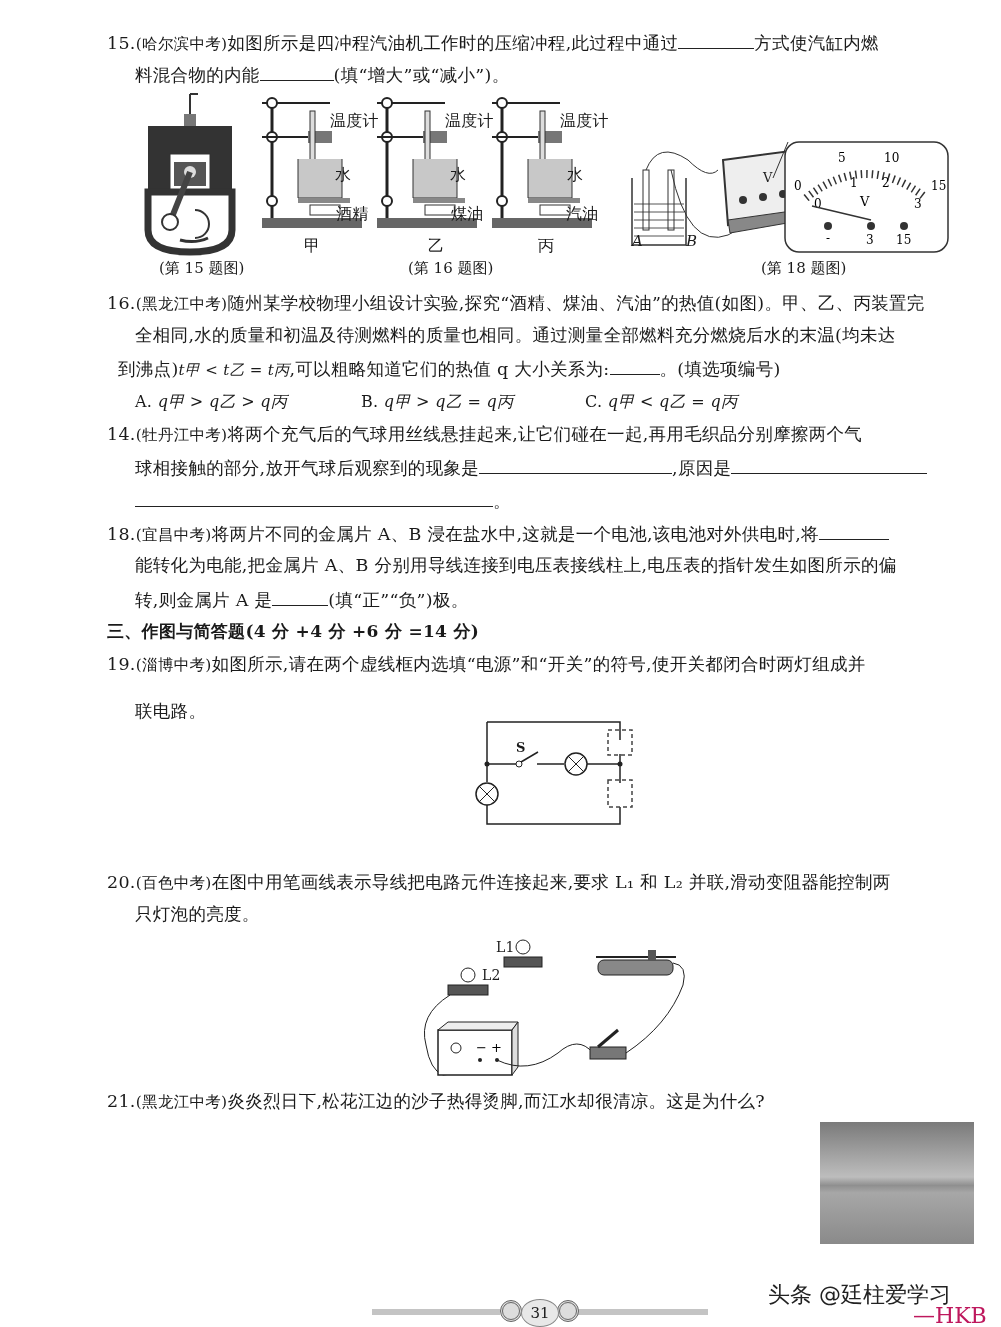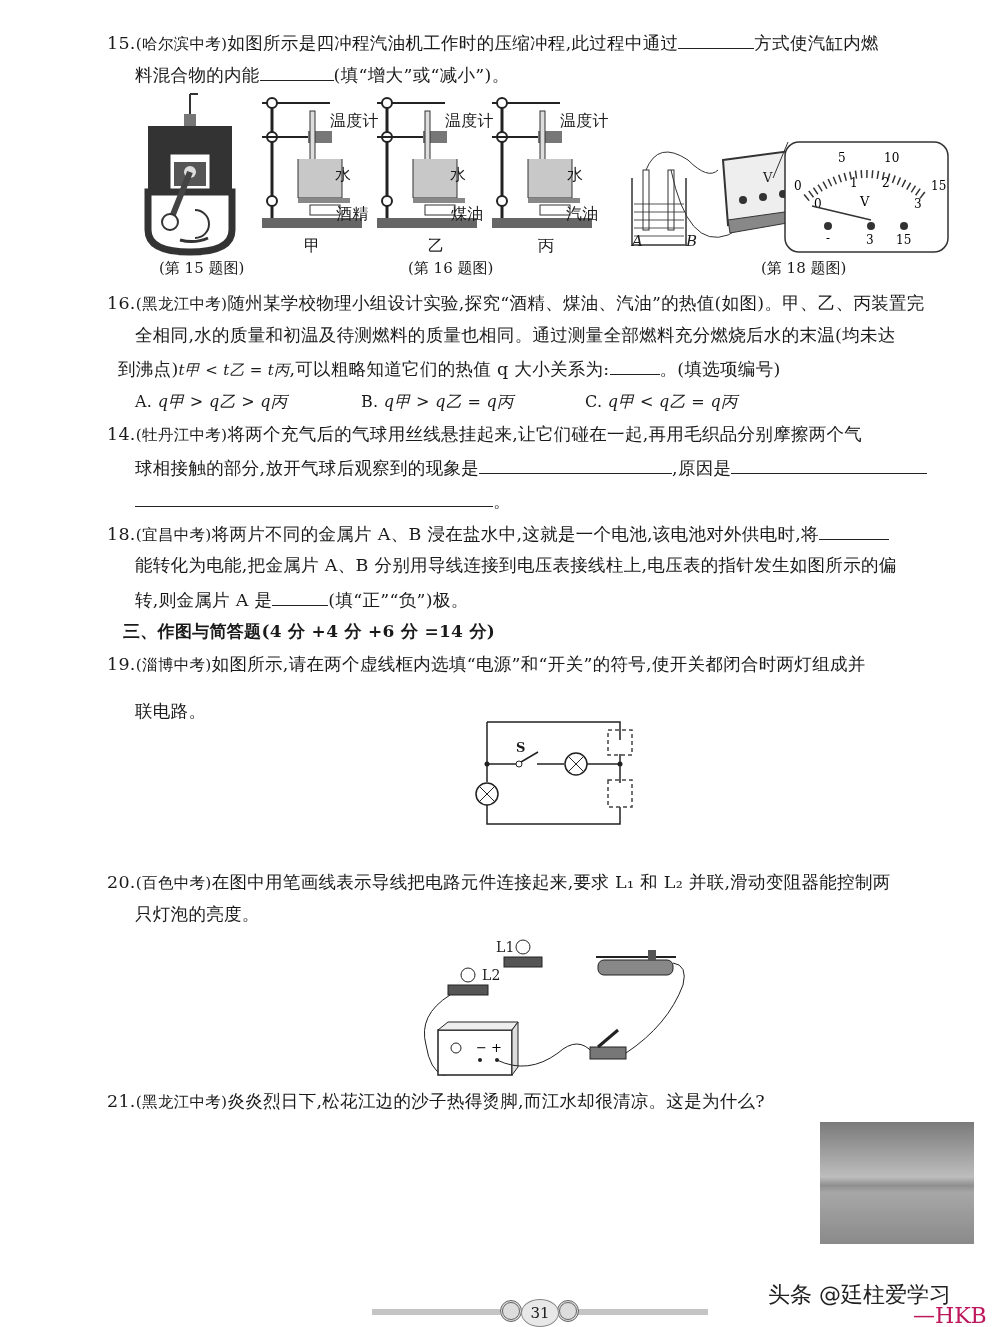--- a/index.html
+++ b/index.html
@@ -174,21 +174,21 @@
 <div class="line" style="left:107px;top:521px;">
   <span>18.</span><span class="src">(宜昌中考)</span><span>将两片不同的金属片 A、B 浸在盐水中,这就是一个电池,该电池对外供电时,将</span><span class="blank" style="width:70px"></span>
 </div>
 <div class="line" style="left:135px;top:554px;">
   <span>能转化为电能,把金属片 A、B 分别用导线连接到电压表接线柱上,电压表的指针发生如图所示的偏</span>
 </div>
 <div class="line" style="left:135px;top:587px;">
   <span>转,则金属片 A 是</span><span class="blank" style="width:56px"></span><span>(填“正”“负”)极。</span>
 </div>
 
-<div class="line bold" style="left:107px;top:620px;font-size:17px;margin-left:16px;">三、作图与简答题(4 分 +4 分 +6 分 =14 分)</div>
+<div class="line bold" style="left:107px;top:620px;font-size:17px;">三、作图与简答题(4 分 +4 分 +6 分 =14 分)</div>
 
 <div class="line" style="left:107px;top:653px;">
   <span>19.</span><span class="src">(淄博中考)</span><span>如图所示,请在两个虚线框内选填“电源”和“开关”的符号,使开关都闭合时两灯组成并</span>
 </div>
 <div class="line" style="left:135px;top:686px;margin-top:14px;">
   <span>联电路。</span>
 </div>
 
 <svg class="fig" style="left:470px;top:712px" width="170" height="120" viewBox="0 0 170 120">
   <path d="M17 10 H150 V28" fill="none" stroke="#222" stroke-width="1.5"></path>

